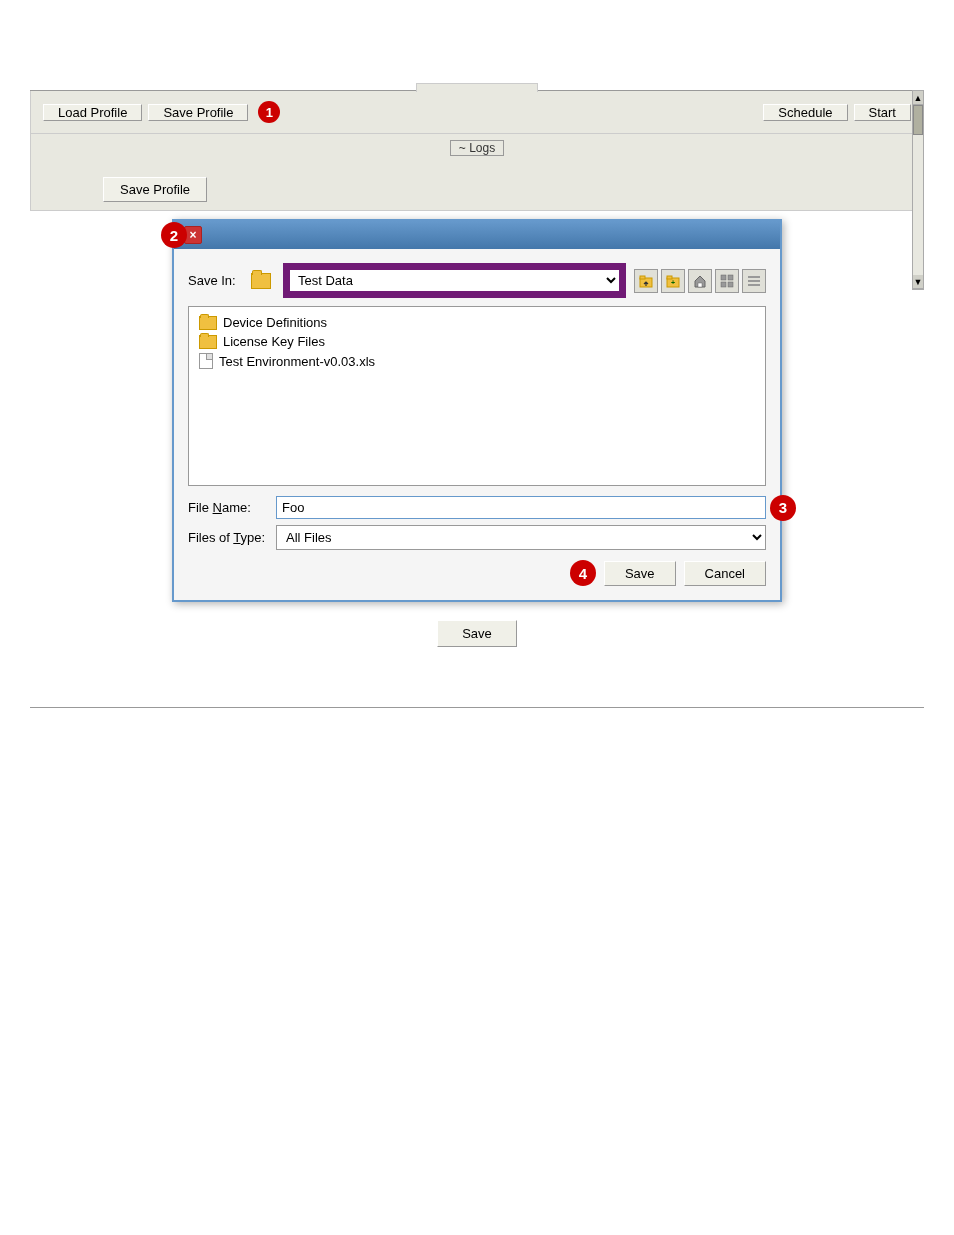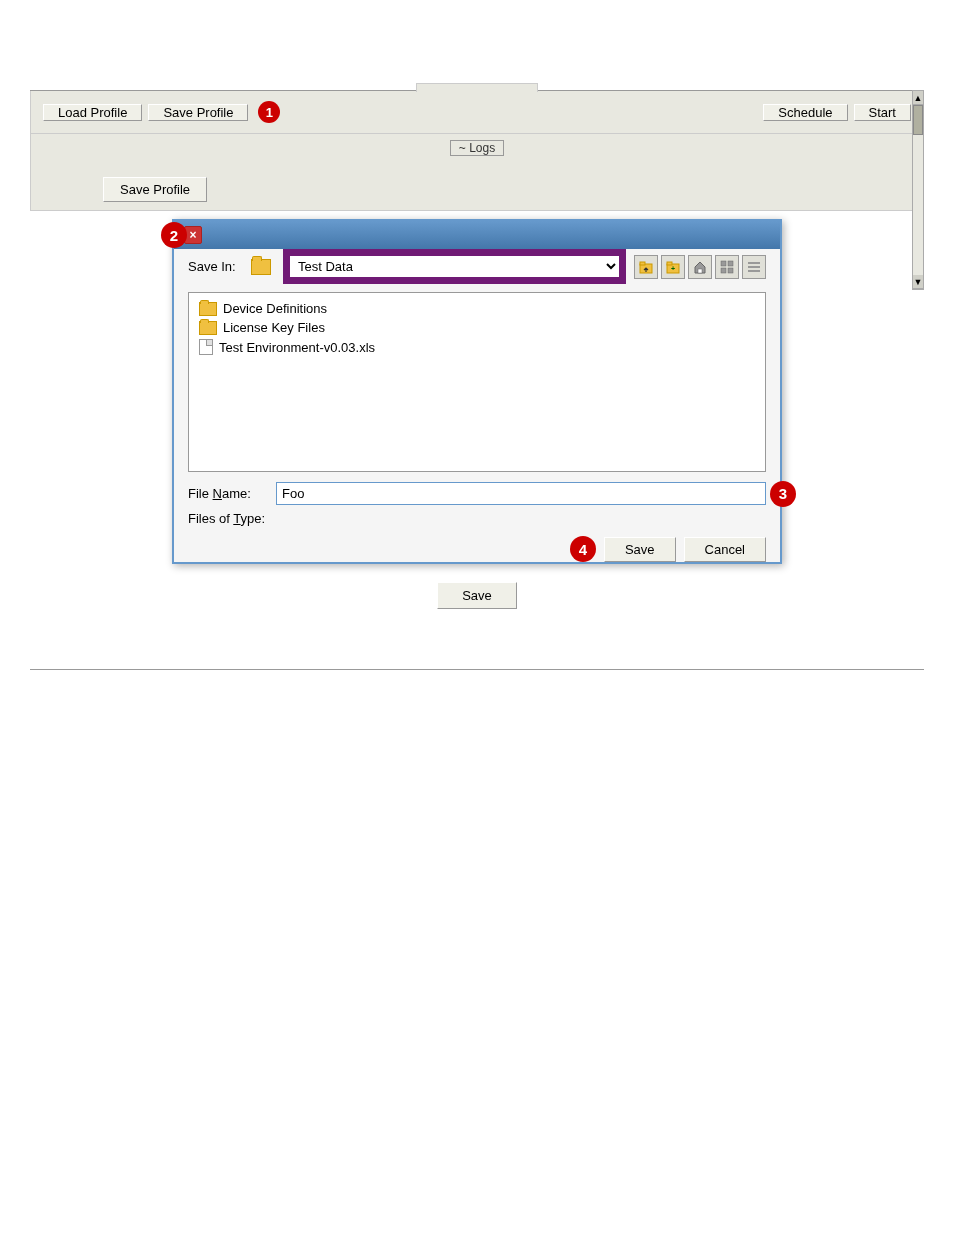--- a/index.html
+++ b/index.html
@@ -166,21 +166,21 @@
       display: inline-flex;
       align-items: center;
       justify-content: center;
       position: absolute;
       left: -13px;
       top: 50%;
       transform: translateY(-50%);
     }
 
     .dialog-body {
-      padding: 0 14px;
+      padding: 14px 14px;
     }
 
     .dialog-save-in-row {
       display: flex;
       align-items: center;
       gap: 8px;
       margin-bottom: 8px;
     }
 
     .dialog-save-in-label {
@@ -550,20 +550,23 @@
         <div class="file-name-input-wrapper">
           <input type="text" class="dialog-filename-input" value="Foo" style="">
           <span class="circle-badge-3" style="position:absolute; right:-34px;">3</span>
         </div>
       </div>
 
       <div class="dialog-form-row">
         <label class="dialog-form-label">
           Files of <u>T</u>ype:
         </label>
+        <select class="dialog-filetype-select">
+          <option>All Files</option>
+        </select>
       </div>
 
       <div class="dialog-buttons-row">
         <span class="circle-badge-4">4</span>
         <button class="dialog-action-btn">Save</button>
         <button class="dialog-action-btn">Cancel</button>
       </div>
     </div>
   </div>
 </div>

